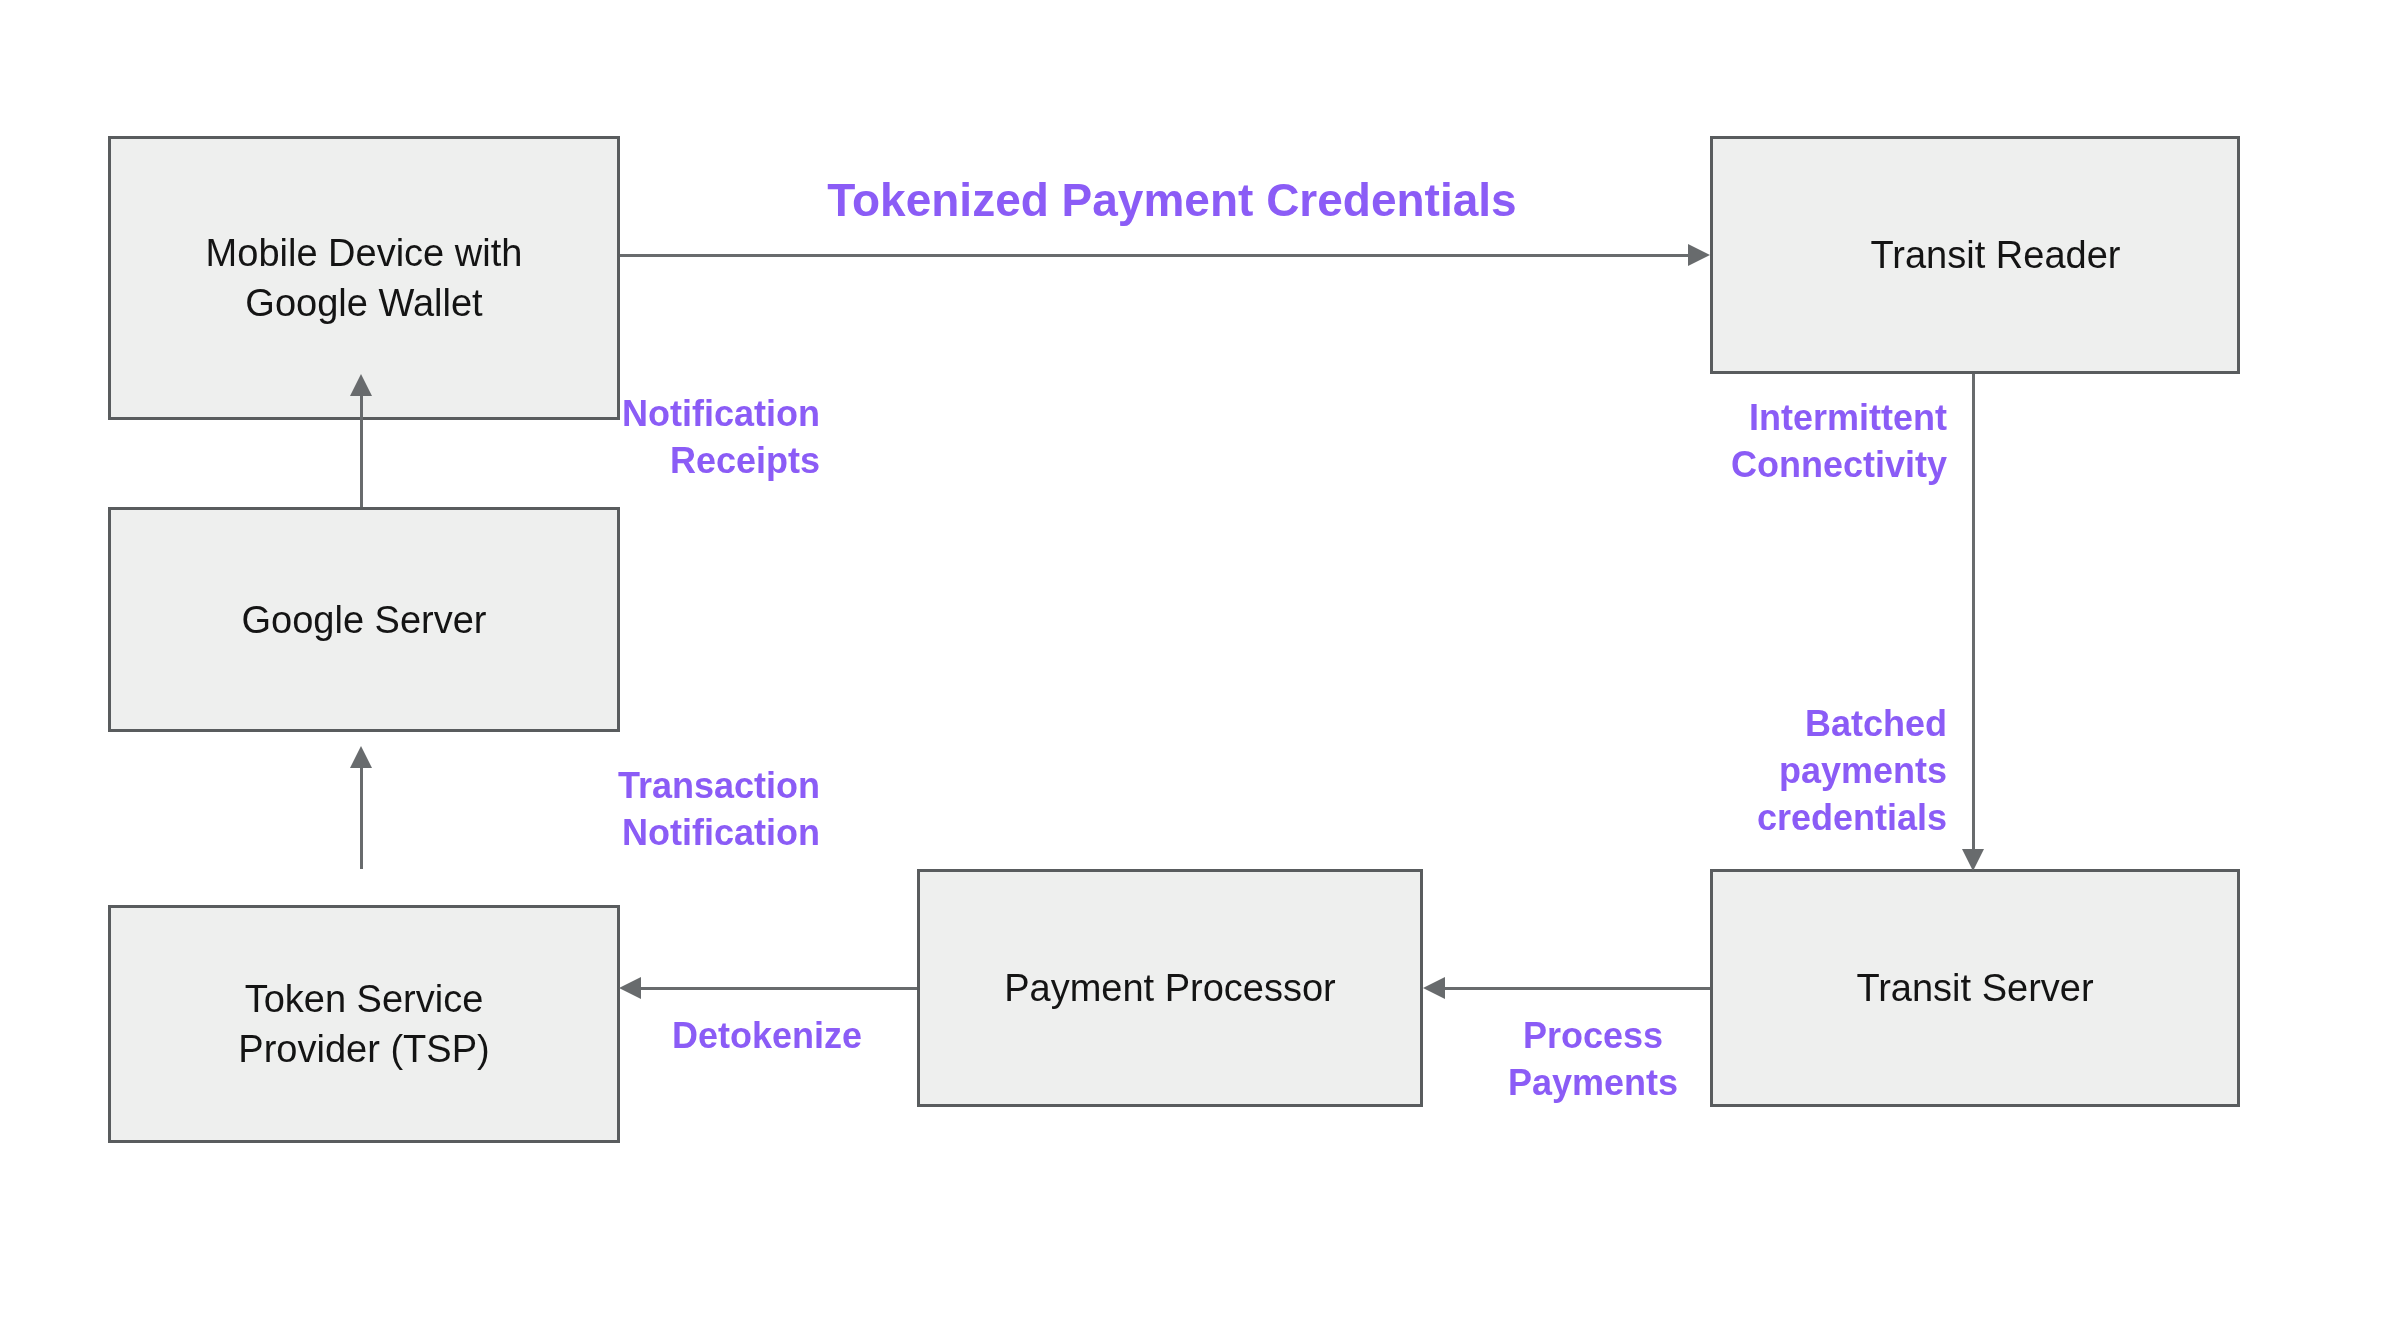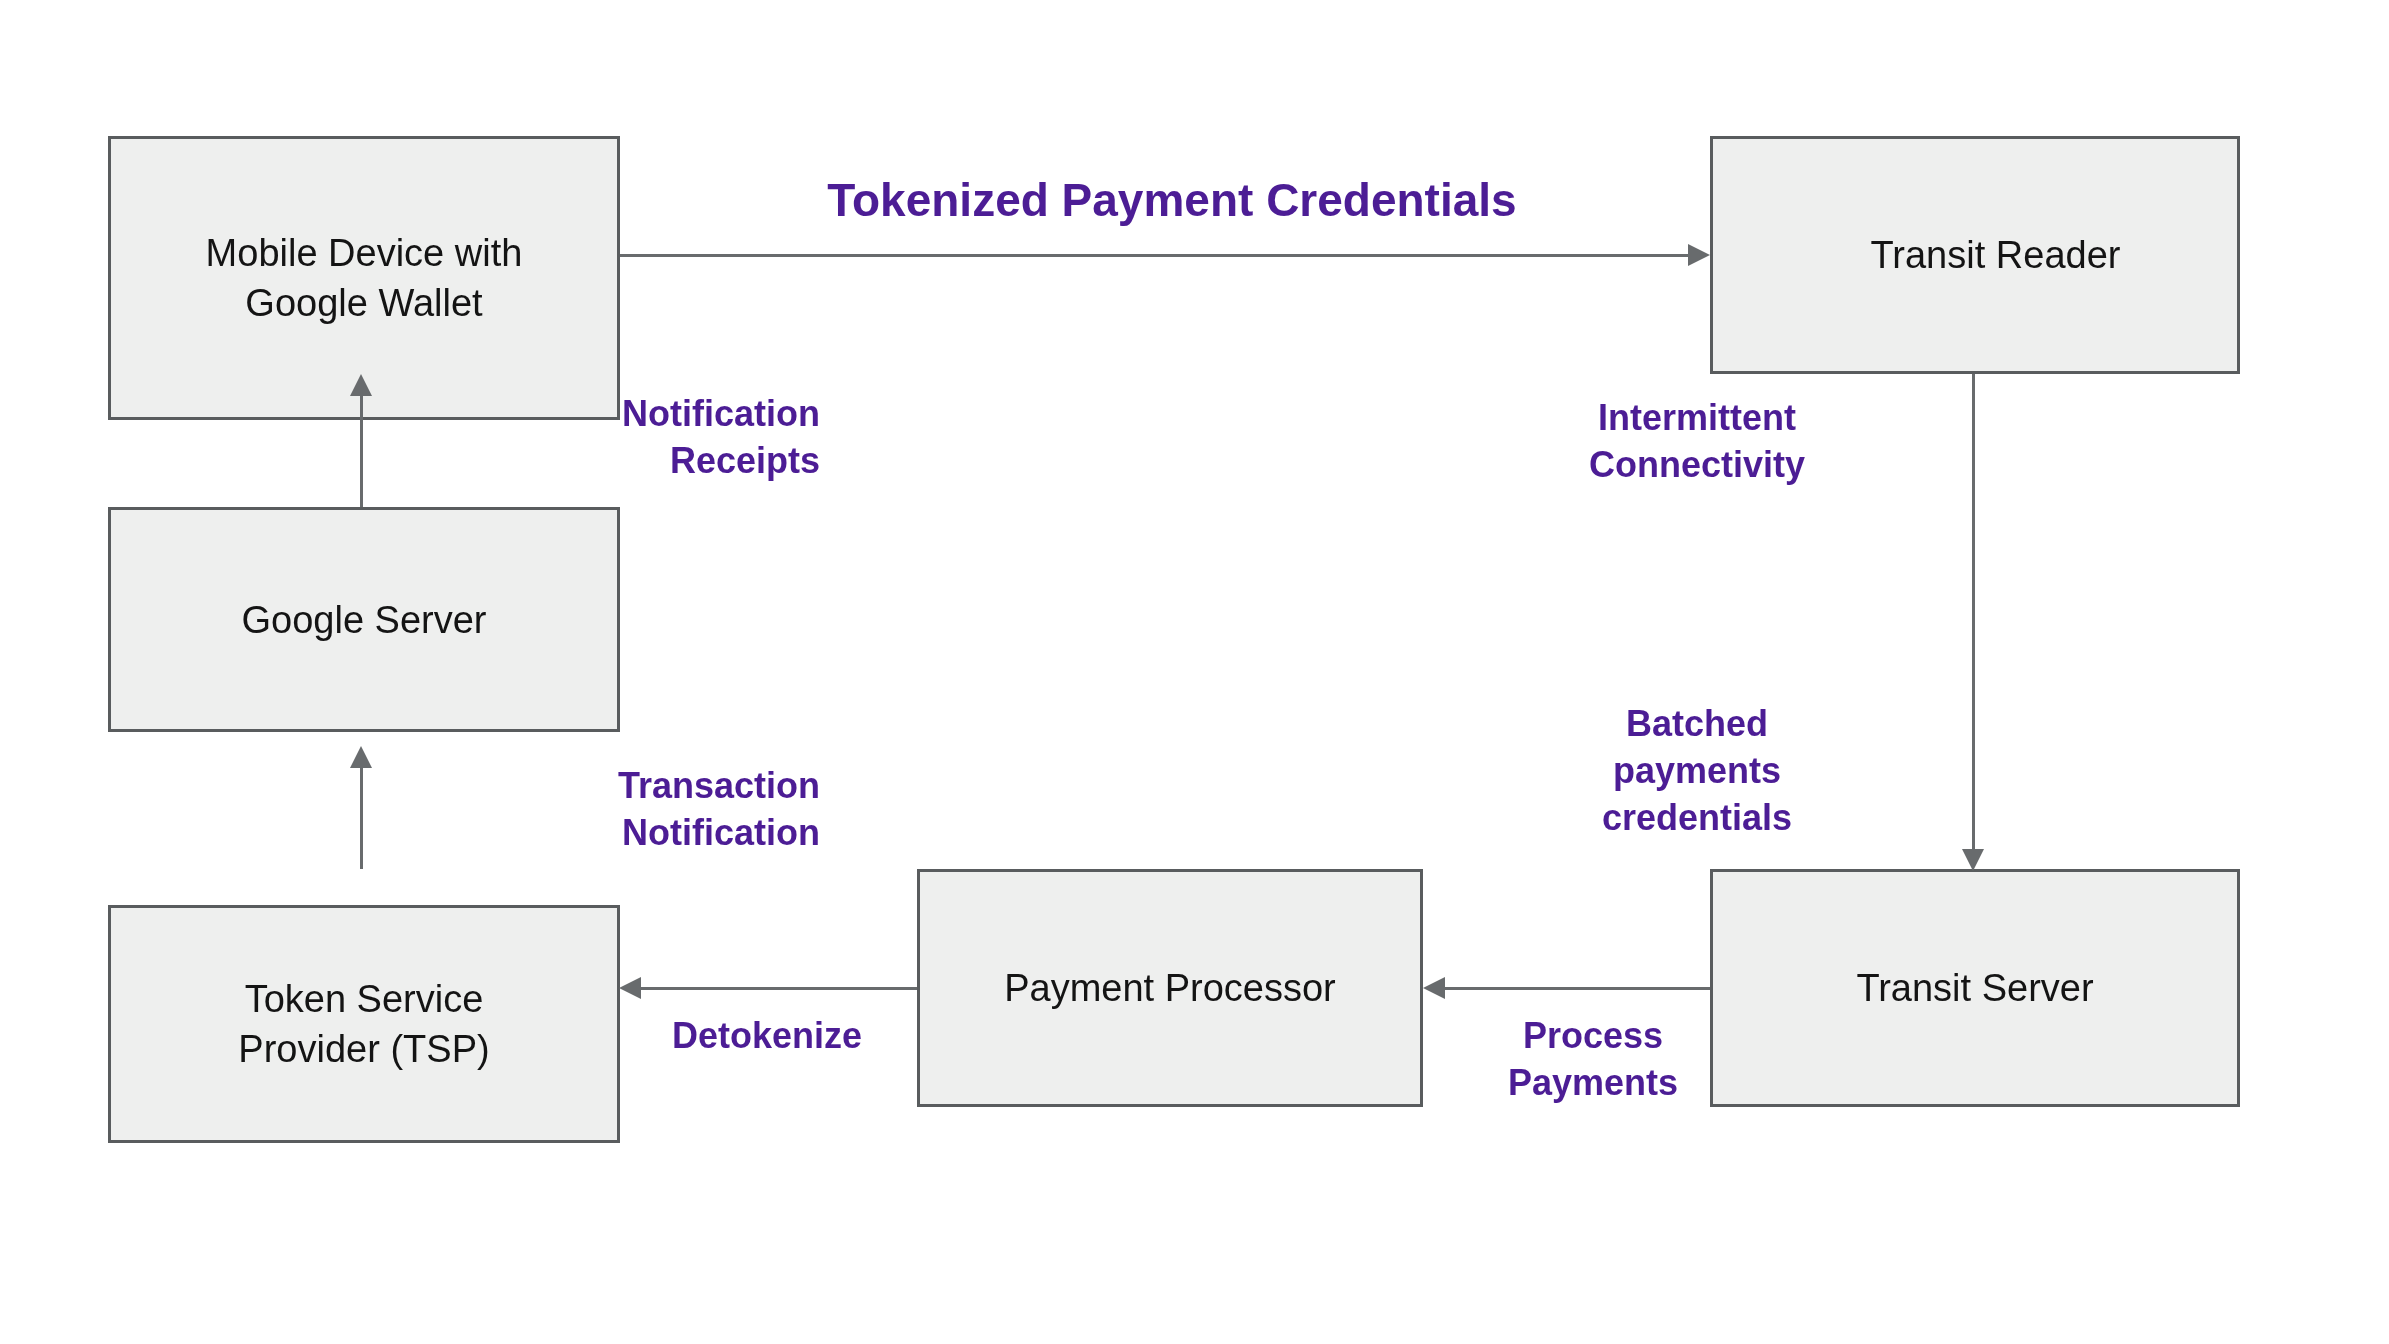--- a/index.html
+++ b/index.html
@@ -41,30 +41,30 @@
     width: 0;
     height: 0;
   }
   .ah-right  { border-top: 11px solid transparent; border-bottom: 11px solid transparent; border-left: 22px solid #686b6d; }
   .ah-left   { border-top: 11px solid transparent; border-bottom: 11px solid transparent; border-right: 22px solid #686b6d; }
   .ah-up     { border-left: 11px solid transparent; border-right: 11px solid transparent; border-bottom: 22px solid #686b6d; }
   .ah-down   { border-left: 11px solid transparent; border-right: 11px solid transparent; border-top: 22px solid #686b6d; }
   .edge-label {
     position: absolute;
     font-weight: 700;
-    color: #4c1d95;
+    color: #8b5cf6;
     font-size: 36px;
     line-height: 47px;
   }
   .edge-label span { display: block; }
   .edge-label.big {
     font-size: 46px;
     line-height: 56px;
   }
-  .align-right { text-align: center; }
+  .align-right { text-align: right; }
   .align-center { text-align: center; }
   .align-left { text-align: right; }
 </style>
 </head>
 <body>
 
 <div id="stage">
 
   <div class="node" style="left:108px; top:136px; width:512px; height:284px;">
     <div class="node-label">

